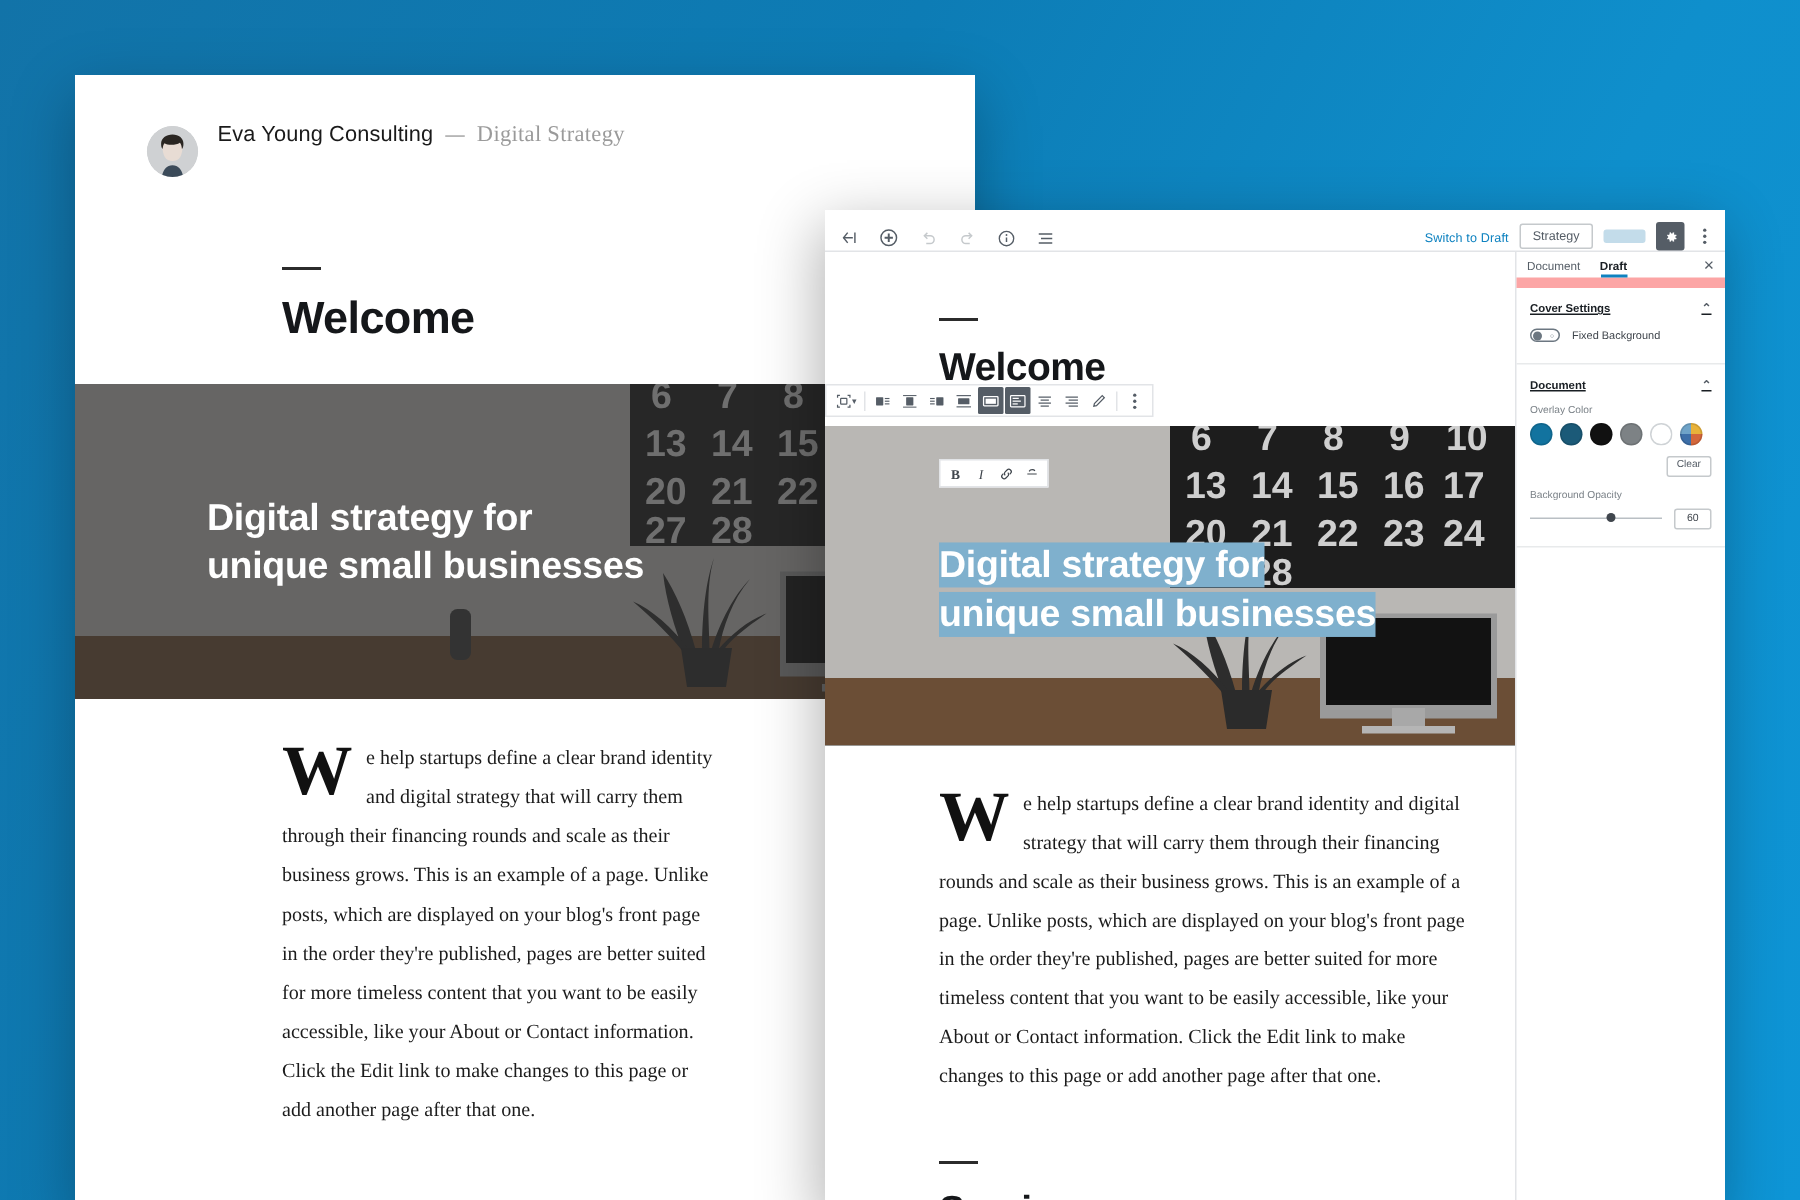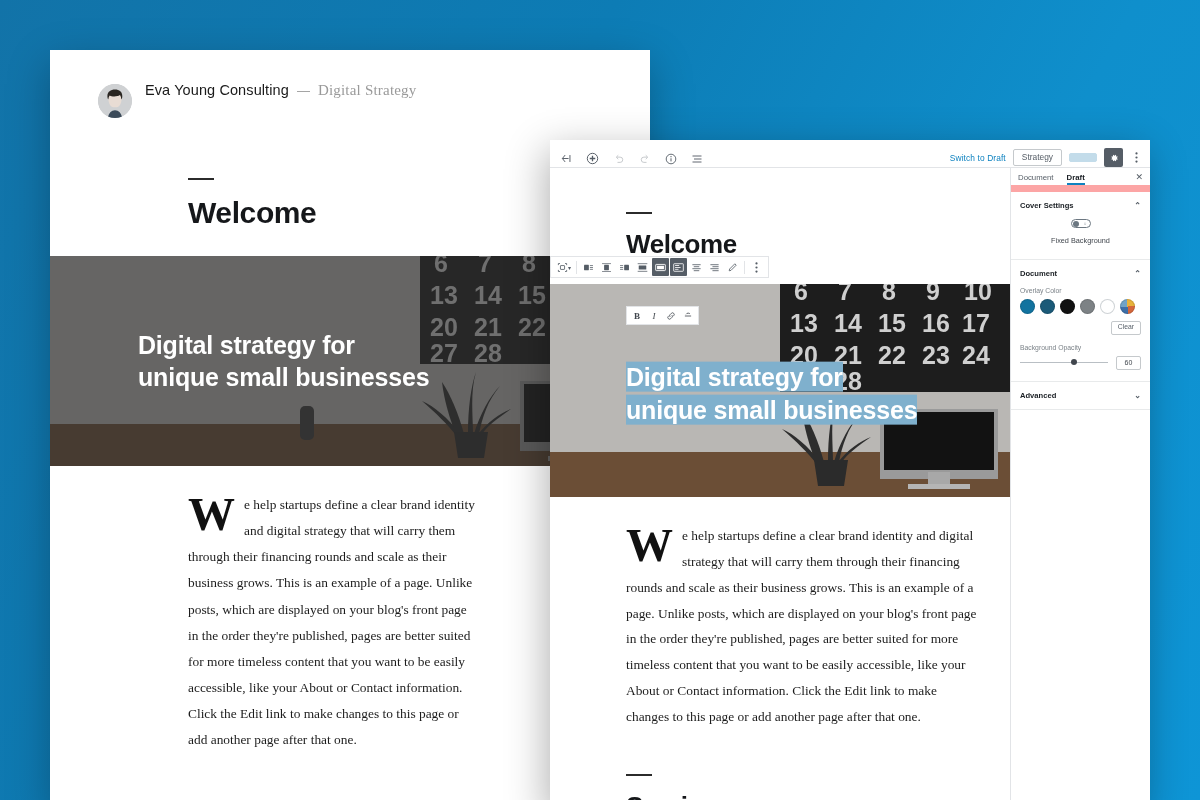--- a/index.html
+++ b/index.html
@@ -150,26 +150,26 @@
     display: flex; gap: 8px; padding: 10px 9px 12px;
     border-bottom: 1px solid #e8eaeb;
   }
   .sb-blockicon { width: 14px; height: 14px; flex: none; color: #32373c; margin-top: 1px;}
   .sb-blocktitle { font-size: 7.6px; color: #191e23; margin-bottom: 2px; }
   .sb-blockdesc { font-size: 6.8px; color: #7b8288; line-height: 1.5; }
 
   .sb-panel { border-bottom: 1px solid #e8eaeb; }
   .sb-panelhead {
     display: flex; align-items: center; padding: 9px 9px 9px;
-    font-size: 7.6px; font-weight: bold; color: #191e23;
+    font-size: 7.6px; font-weight: bold; color: #191e23; text-decoration: underline;
   }
   .sb-chev { margin-left: auto; color: #555d66; font-size: 8px; }
   .sb-panelbody { padding: 0 9px 11px; }
 
-  .toggle-row { display: flex; align-items: center; gap: 8px; padding: 0 0 3px; flex-direction: column; }
+  .toggle-row { display: flex; align-items: center; gap: 8px; padding: 0 0 3px; }
   .toggle {
     width: 20px; height: 9px; border-radius: 5px;
     border: 1px solid #6c7781; background: #fff;
     display: flex; align-items: center; padding: 0 1px; position: relative;
   }
   .toggle .knob {
     width: 6px; height: 6px; border-radius: 50%; background: #6c7781;
   }
   .toggle .off { position: absolute; right: 3px; font-size: 4.5px; color: #6c7781;}
   .toggle-label { font-size: 7.3px; color: #40464d; }
@@ -612,21 +612,15 @@
           <div class="slider-row">
             <span class="slider">
               <span class="track"></span>
               <span class="knob"></span>
             </span>
             <span class="num-field">60</span>
           </div>
         </div>
       </div>
 
-      <div class="sb-panel">
-        <div class="sb-panelhead">
-          <span>Advanced</span>
-          <span class="sb-chev">⌄</span>
-        </div>
-      </div>
     </div>
   </div>
 </div>
 
 </body></html>

